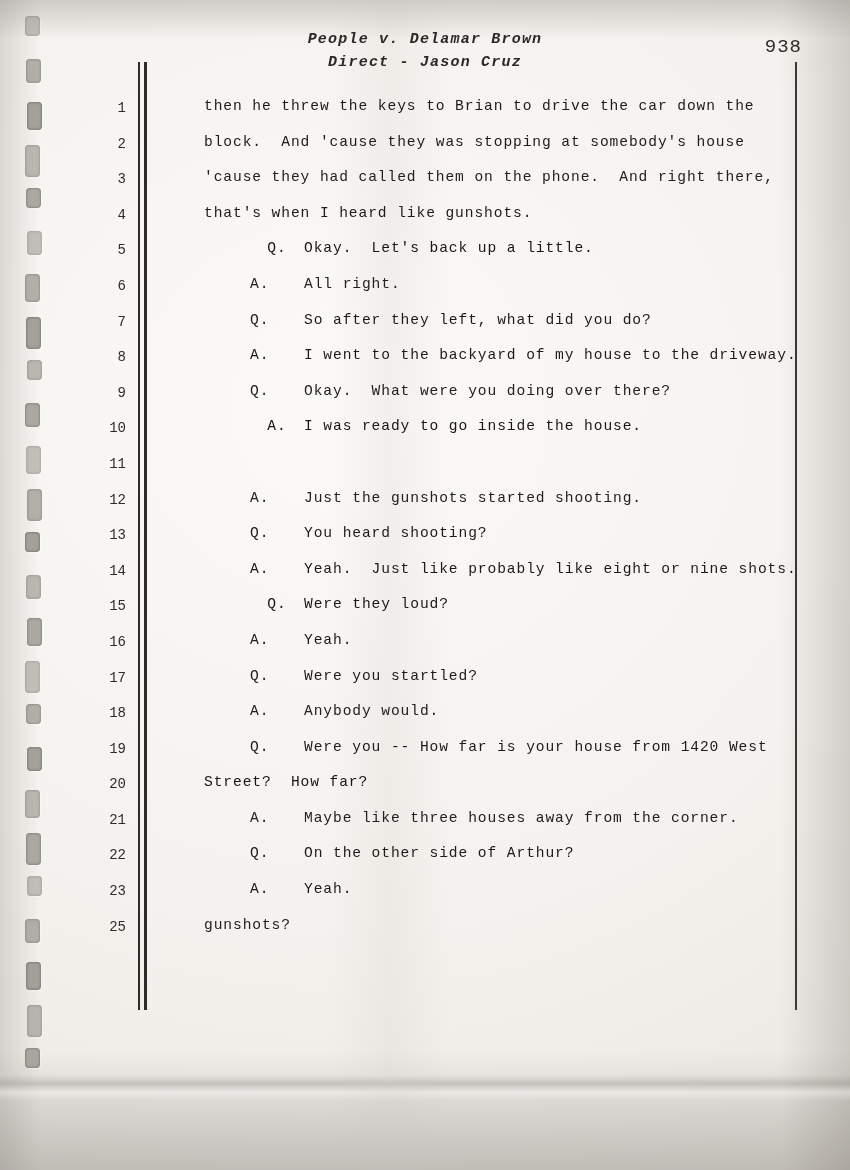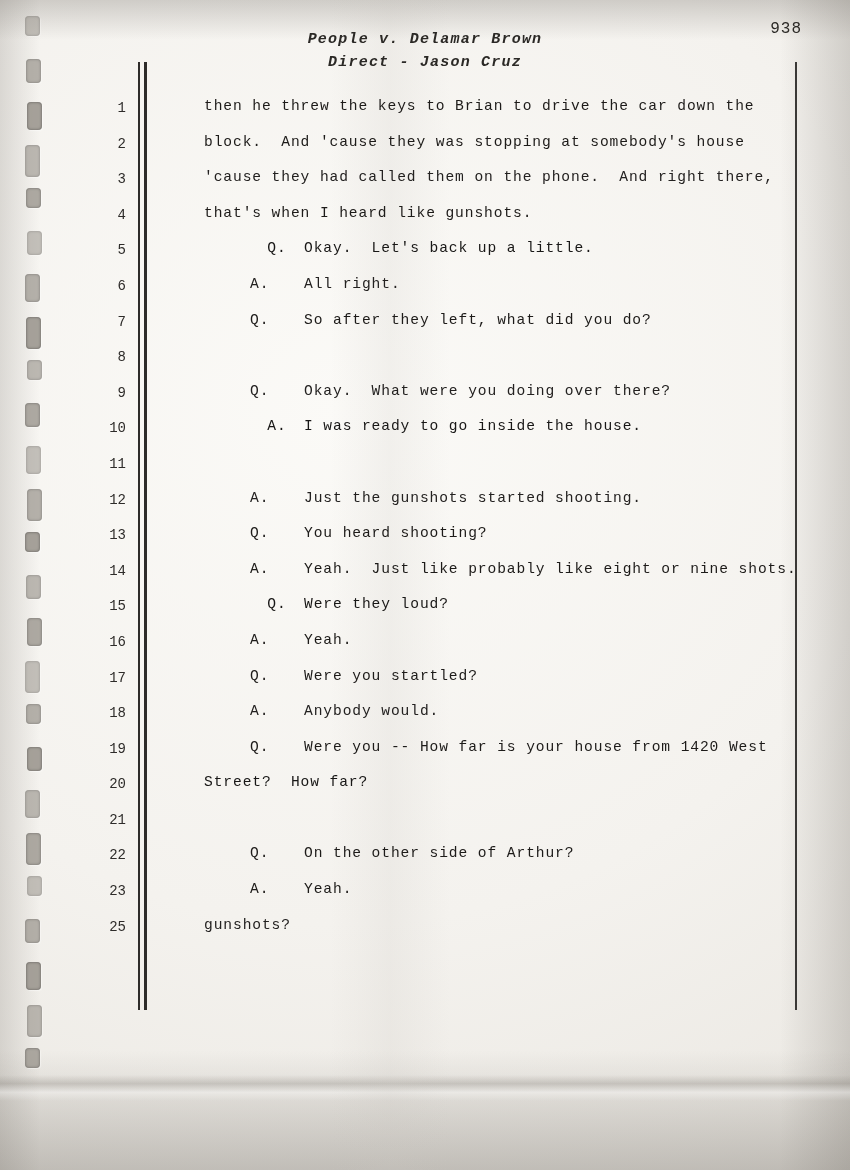--- a/index.html
+++ b/index.html
@@ -94,22 +94,22 @@
     font-weight: bold;
     font-style: italic;
     font-size: 15px;
     letter-spacing: 1.2px;
     color: #2b2926;
     line-height: 23px;
   }
   #page-number {
     position: absolute;
     right: 48px;
-    top: 20px;
-    font-size: 16px;
+    top: 36px;
+    font-size: 19px;
     color: #2b2926;
     letter-spacing: 1px;
   }
 
   
   #transcript {
     position: absolute;
     left: 0;
     top: 96px;
     width: 850px;
@@ -222,20 +222,21 @@
       <div class="tline">
         <div class="lnum">6</div>
         <div class="ttext indent"><span class="spk">A.</span><span>All right.</span></div>
       </div>
       <div class="tline">
         <div class="lnum">7</div>
         <div class="ttext indent"><span class="spk">Q.</span><span>So after they left, what did you do?</span></div>
       </div>
       <div class="tline">
         <div class="lnum">8</div>
+        <div class="ttext indent"><span class="spk">A.</span><span>I went to the backyard of my house to the driveway.</span></div>
       </div>
       <div class="tline">
         <div class="lnum">9</div>
         <div class="ttext indent"><span class="spk">Q.</span><span>Okay.  What were you doing over there?</span></div>
       </div>
       <div class="tline">
         <div class="lnum">10</div>
         <div class="ttext indent"><span class="spk">A.</span><span>I was ready to go inside the house.</span></div>
       </div>
       <div class="tline">
@@ -272,20 +273,21 @@
       <div class="tline">
         <div class="lnum">19</div>
         <div class="ttext indent"><span class="spk">Q.</span><span>Were you -- How far is your house from 1420 West</span></div>
       </div>
       <div class="tline">
         <div class="lnum">20</div>
         <div class="ttext">Street?  How far?</div>
       </div>
       <div class="tline">
         <div class="lnum">21</div>
+        <div class="ttext indent"><span class="spk">A.</span><span>Maybe like three houses away from the corner.</span></div>
       </div>
       <div class="tline">
         <div class="lnum">22</div>
         <div class="ttext indent"><span class="spk">Q.</span><span>On the other side of Arthur?</span></div>
       </div>
       <div class="tline">
         <div class="lnum">23</div>
         <div class="ttext indent"><span class="spk">A.</span><span>Yeah.</span></div>
       </div>
       <div class="tline">

